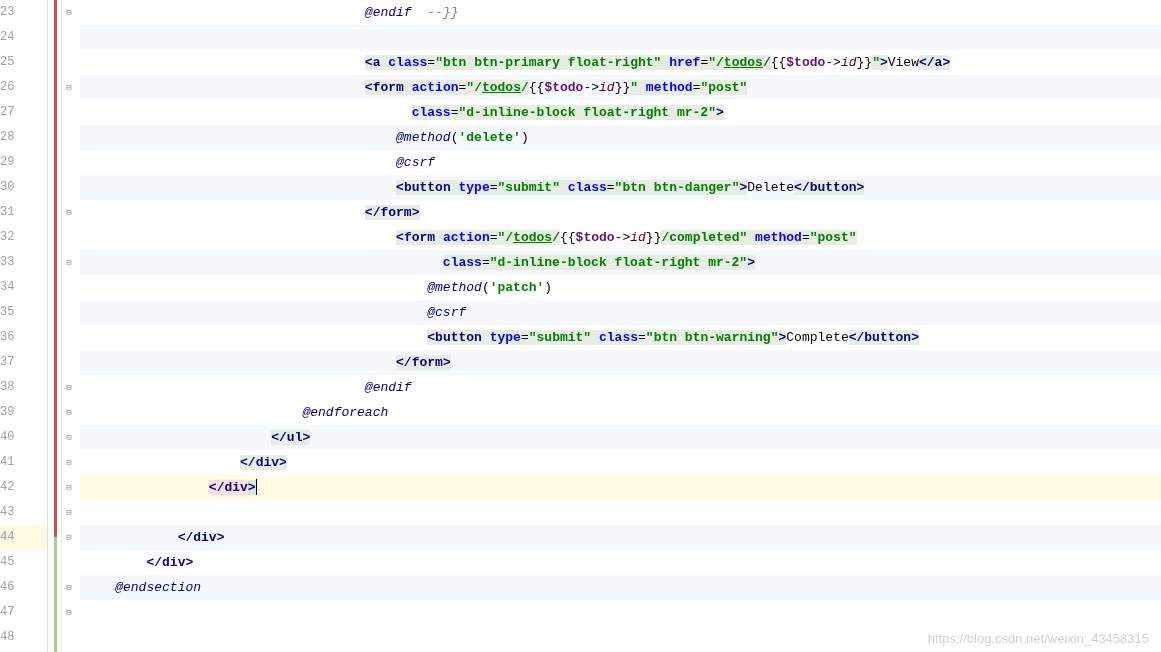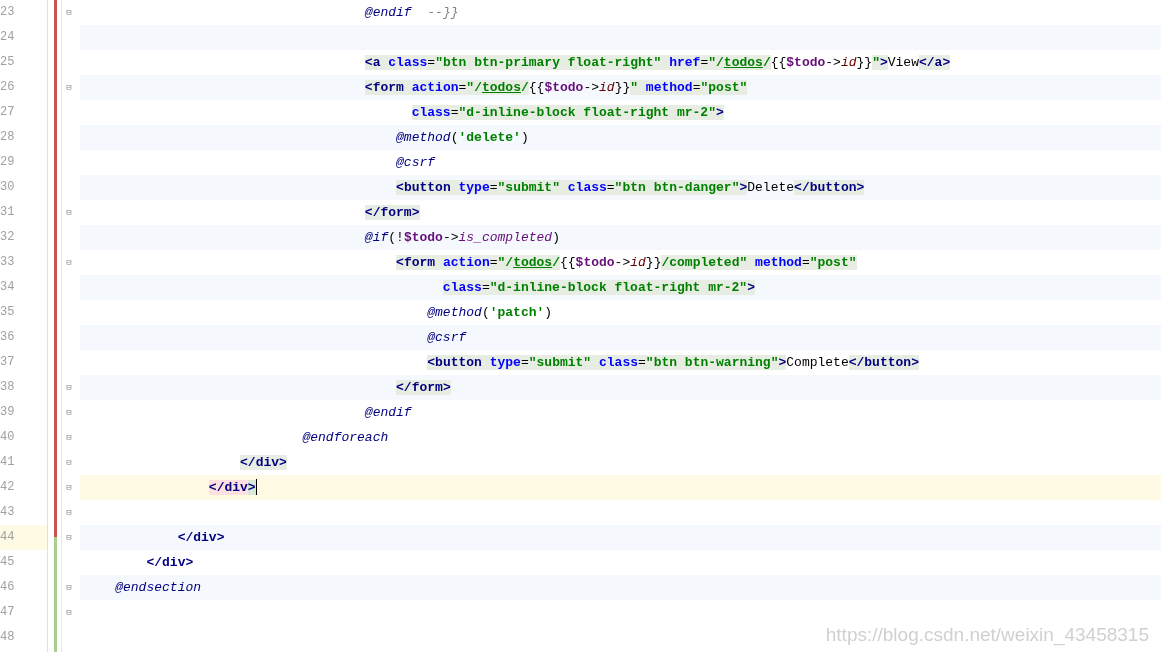--- a/index.html
+++ b/index.html
@@ -111,21 +111,21 @@
   background: #000;
   vertical-align: middle;
   position: relative;
   top: -1px;
 }
 .watermark {
   position: absolute;
   right: 12px;
   bottom: 6px;
   color: #d0d0d0;
-  font-size: 19px;
+  font-size: 13px;
   font-family: Arial, sans-serif;
   pointer-events: none;
 }
 </style>
 </head>
 <body>
 
 <div class="editor">
   <div class="gutter">
     <div class="ln">23</div>
@@ -181,29 +181,29 @@
   <div class="code">
     <div class="line"><span>                                    </span><span class="c-comment c-blade">@endif</span><span class="c-comment">  --}}</span></div>
     <div class="line stripe"></div>
     <div class="line"><span>                                    </span><span class="hl-block"><span class="c-tag">&lt;</span><span class="c-tag">a</span><span> </span><span class="c-attr">class</span><span class="c-delim">=</span><span class="c-str">"</span><span class="c-str">btn btn-primary float-right</span><span class="c-str">"</span><span> </span><span class="c-attr">href</span><span class="c-delim">=</span><span class="c-str">"</span><span class="c-str">/</span><span class="c-str-u">todos</span><span class="c-str">/</span></span><span class="c-delim">{{</span><span class="c-var">$todo</span><span class="c-arrow">-&gt;</span><span class="c-ident">id</span><span class="c-delim">}}</span><span class="hl-block"><span class="c-str">"</span><span class="c-tag">&gt;</span></span><span class="c-text">View</span><span class="hl-block"><span class="c-tag">&lt;/</span><span class="c-tag">a</span><span class="c-tag">&gt;</span></span></div>
     <div class="line stripe"><span>                                    </span><span class="hl-block"><span class="c-tag">&lt;</span><span class="c-tag">form</span><span> </span><span class="c-attr">action</span><span class="c-delim">=</span><span class="c-str">"</span><span class="c-str">/</span><span class="c-str-u">todos</span><span class="c-str">/</span></span><span class="c-delim">{{</span><span class="c-var">$todo</span><span class="c-arrow">-&gt;</span><span class="c-ident">id</span><span class="c-delim">}}</span><span class="hl-block"><span class="c-str">"</span><span> </span><span class="c-attr">method</span><span class="c-delim">=</span><span class="c-str">"</span><span class="c-str">post</span><span class="c-str">"</span></span></div>
     <div class="line"><span>                                          </span><span class="hl-block"><span class="c-attr">class</span><span class="c-delim">=</span><span class="c-str">"</span><span class="c-str">d-inline-block float-right mr-2</span><span class="c-str">"</span><span class="c-tag">&gt;</span></span></div>
     <div class="line stripe"><span>                                        </span><span class="c-blade">@method</span><span class="c-delim">(</span><span class="c-str">'</span><span class="c-str">delete</span><span class="c-str">'</span><span class="c-delim">)</span></div>
     <div class="line"><span>                                        </span><span class="c-blade">@csrf</span></div>
     <div class="line stripe"><span>                                        </span><span class="hl-block"><span class="c-tag">&lt;</span><span class="c-tag">button</span><span> </span><span class="c-attr">type</span><span class="c-delim">=</span><span class="c-str">"</span><span class="c-str">submit</span><span class="c-str">"</span><span> </span><span class="c-attr">class</span><span class="c-delim">=</span><span class="c-str">"</span><span class="c-str">btn btn-danger</span><span class="c-str">"</span><span class="c-tag">&gt;</span></span><span class="c-text">Delete</span><span class="hl-block"><span class="c-tag">&lt;/</span><span class="c-tag">button</span><span class="c-tag">&gt;</span></span></div>
     <div class="line"><span>                                    </span><span class="hl-block"><span class="c-tag">&lt;/</span><span class="c-tag">form</span><span class="c-tag">&gt;</span></span></div>
-    <div class="line stripe"><span>                                    </span><span class="c-blade">@if</span><span class="c-delim">(</span><span class="c-delim">!</span><span class="c-var">$todo</span><span class="c-arrow">-&gt;</span><span class="c-prop">is_completed</span><span class="c-delim">)</span></div>
     <div class="line"><span>                                        </span><span class="hl-block"><span class="c-tag">&lt;</span><span class="c-tag">form</span><span> </span><span class="c-attr">action</span><span class="c-delim">=</span><span class="c-str">"</span><span class="c-str">/</span><span class="c-str-u">todos</span><span class="c-str">/</span></span><span class="c-delim">{{</span><span class="c-var">$todo</span><span class="c-arrow">-&gt;</span><span class="c-ident">id</span><span class="c-delim">}}</span><span class="hl-block"><span class="c-str">/completed</span><span class="c-str">"</span><span> </span><span class="c-attr">method</span><span class="c-delim">=</span><span class="c-str">"</span><span class="c-str">post</span><span class="c-str">"</span></span></div>
     <div class="line stripe"><span>                                              </span><span class="hl-block"><span class="c-attr">class</span><span class="c-delim">=</span><span class="c-str">"</span><span class="c-str">d-inline-block float-right mr-2</span><span class="c-str">"</span><span class="c-tag">&gt;</span></span></div>
     <div class="line"><span>                                            </span><span class="c-blade">@method</span><span class="c-delim">(</span><span class="c-str">'</span><span class="c-str">patch</span><span class="c-str">'</span><span class="c-delim">)</span></div>
     <div class="line stripe"><span>                                            </span><span class="c-blade">@csrf</span></div>
     <div class="line"><span>                                            </span><span class="hl-block"><span class="c-tag">&lt;</span><span class="c-tag">button</span><span> </span><span class="c-attr">type</span><span class="c-delim">=</span><span class="c-str">"</span><span class="c-str">submit</span><span class="c-str">"</span><span> </span><span class="c-attr">class</span><span class="c-delim">=</span><span class="c-str">"</span><span class="c-str">btn btn-warning</span><span class="c-str">"</span><span class="c-tag">&gt;</span></span><span class="c-text">Complete</span><span class="hl-block"><span class="c-tag">&lt;/</span><span class="c-tag">button</span><span class="c-tag">&gt;</span></span></div>
     <div class="line stripe"><span>                                        </span><span class="hl-block"><span class="c-tag">&lt;/</span><span class="c-tag">form</span><span class="c-tag">&gt;</span></span></div>
     <div class="line"><span>                                    </span><span class="c-blade">@endif</span></div>
     <div class="line"><span>                            </span><span class="c-blade">@endforeach</span></div>
+    <div class="line stripe"><span>                        </span><span class="hl-block"><span class="c-tag">&lt;/</span><span class="c-tag">ul</span><span class="c-tag">&gt;</span></span></div>
     <div class="line"><span>                    </span><span class="hl-block"><span class="c-tag">&lt;/</span><span class="c-tag">div</span><span class="c-tag">&gt;</span></span></div>
     <div class="line current"><span>                </span><span style="background:#ffe0e0"><span class="c-tag">&lt;/</span><span class="c-tag">div</span></span><span style="background:#d8e8d8"><span class="c-tag">&gt;</span></span><span class="cursor"></span></div>
     <div class="line"></div>
     <div class="line stripe"><span>            </span><span class="c-tag">&lt;/</span><span class="c-tag">div</span><span class="c-tag">&gt;</span></div>
     <div class="line"><span>        </span><span class="c-tag">&lt;/</span><span class="c-tag">div</span><span class="c-tag">&gt;</span></div>
     <div class="line stripe"><span>    </span><span class="c-blade">@endsection</span></div>
   </div>
 </div>
 
 <div class="watermark">https://blog.csdn.net/weixin_43458315</div>

